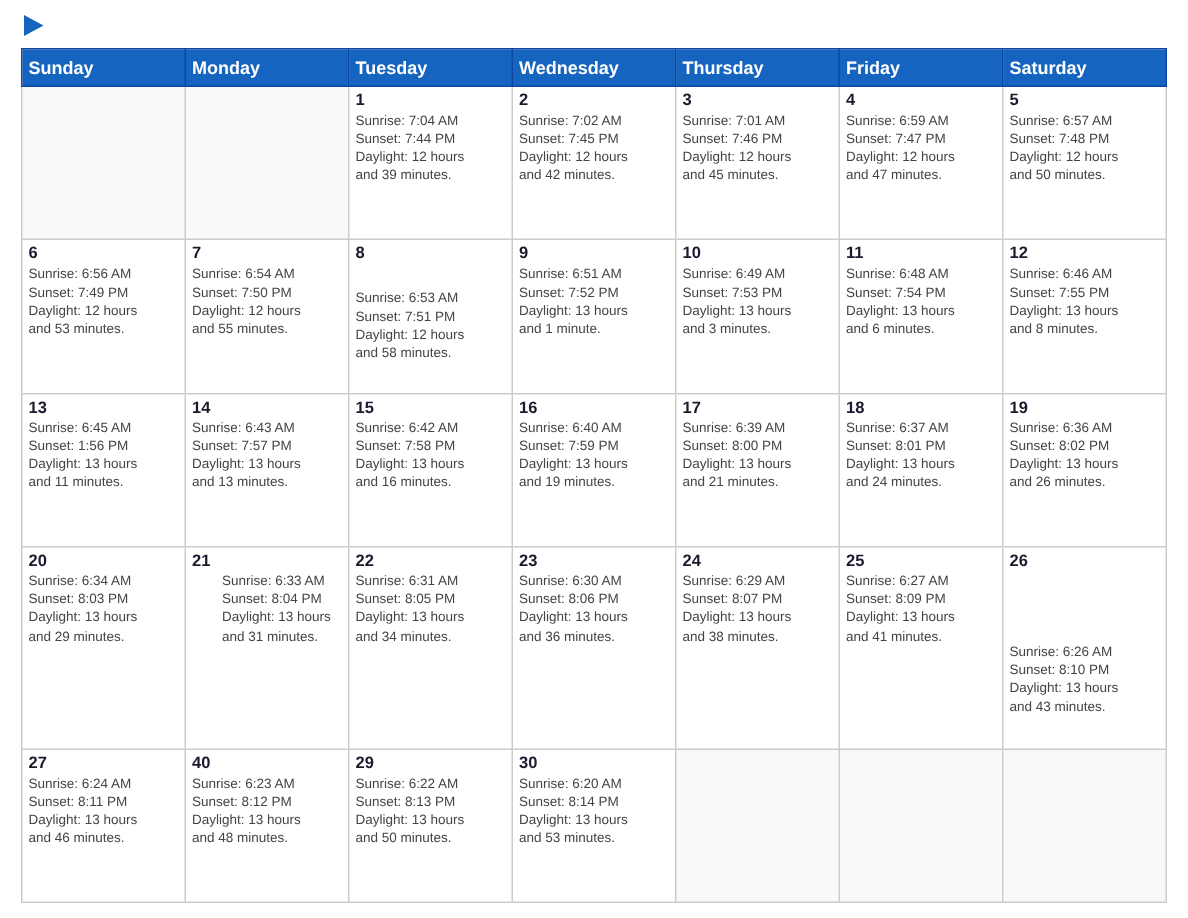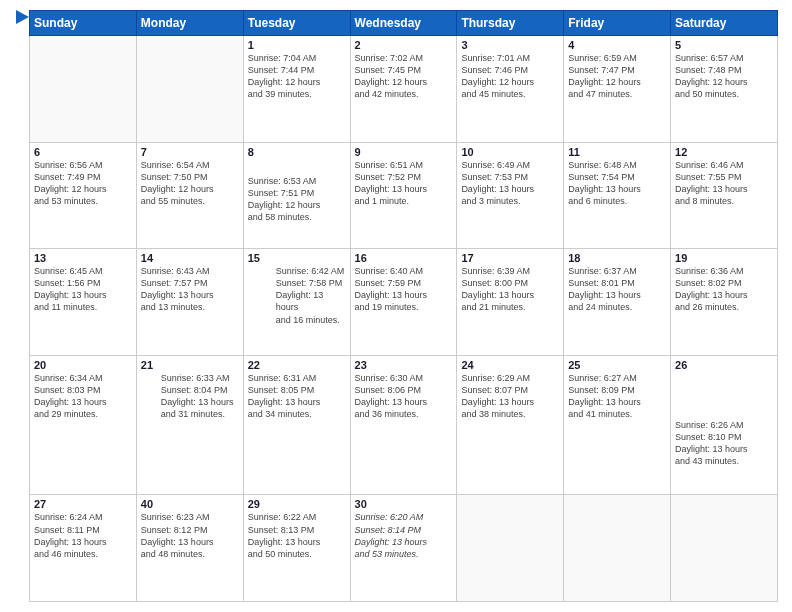--- a/index.html
+++ b/index.html
@@ -8,20 +8,21 @@
       height: 612px;
       font-family: Arial, sans-serif;
       background: #fff;
       overflow: hidden;
     }
     .page {
       width: 792px;
       height: 612px;
       padding: 10px 14px;
       display: flex;
+      flex-direction: column;
     }
     .header {
       display: flex;
       justify-content: space-between;
       align-items: flex-start;
       margin-bottom: 8px;
     }
     .logo {
       display: flex;
       flex-direction: column;
@@ -232,21 +233,21 @@
           </td>
           <td>
             <span class="day-num">14</span>
             <div class="day-detail" style="white-space: pre-line;">Sunrise: 6:43 AM
 Sunset: 7:57 PM
 Daylight: 13 hours
 and 13 minutes.</div>
           </td>
           <td>
             <span class="day-num">15</span>
-            <div class="day-detail" style="white-space: pre-line; margin-left: 28px;">Sunrise: 6:42 AM
+            <div class="day-detail" style="white-space: pre-line;">Sunrise: 6:42 AM
 Sunset: 7:58 PM
 Daylight: 13 hours
 and 16 minutes.</div>
           </td>
           <td>
             <span class="day-num">16</span>
             <div class="day-detail" style="white-space: pre-line;">Sunrise: 6:40 AM
 Sunset: 7:59 PM
 Daylight: 13 hours
 and 19 minutes.</div>
@@ -341,21 +342,21 @@
           </td>
           <td>
             <span class="day-num">29</span>
             <div class="day-detail" style="white-space: pre-line;">Sunrise: 6:22 AM
 Sunset: 8:13 PM
 Daylight: 13 hours
 and 50 minutes.</div>
           </td>
           <td>
             <span class="day-num">30</span>
-            <div class="day-detail" style="white-space: pre-line; font-style: italic;">Sunrise: 6:20 AM
+            <div class="day-detail" style="white-space: pre-line;">Sunrise: 6:20 AM
 Sunset: 8:14 PM
 Daylight: 13 hours
 and 53 minutes.</div>
           </td>
           <td class="empty-cell"></td>
           <td class="empty-cell"></td>
           <td class="empty-cell"></td>
         </tr>
       </tbody>
   </table>

